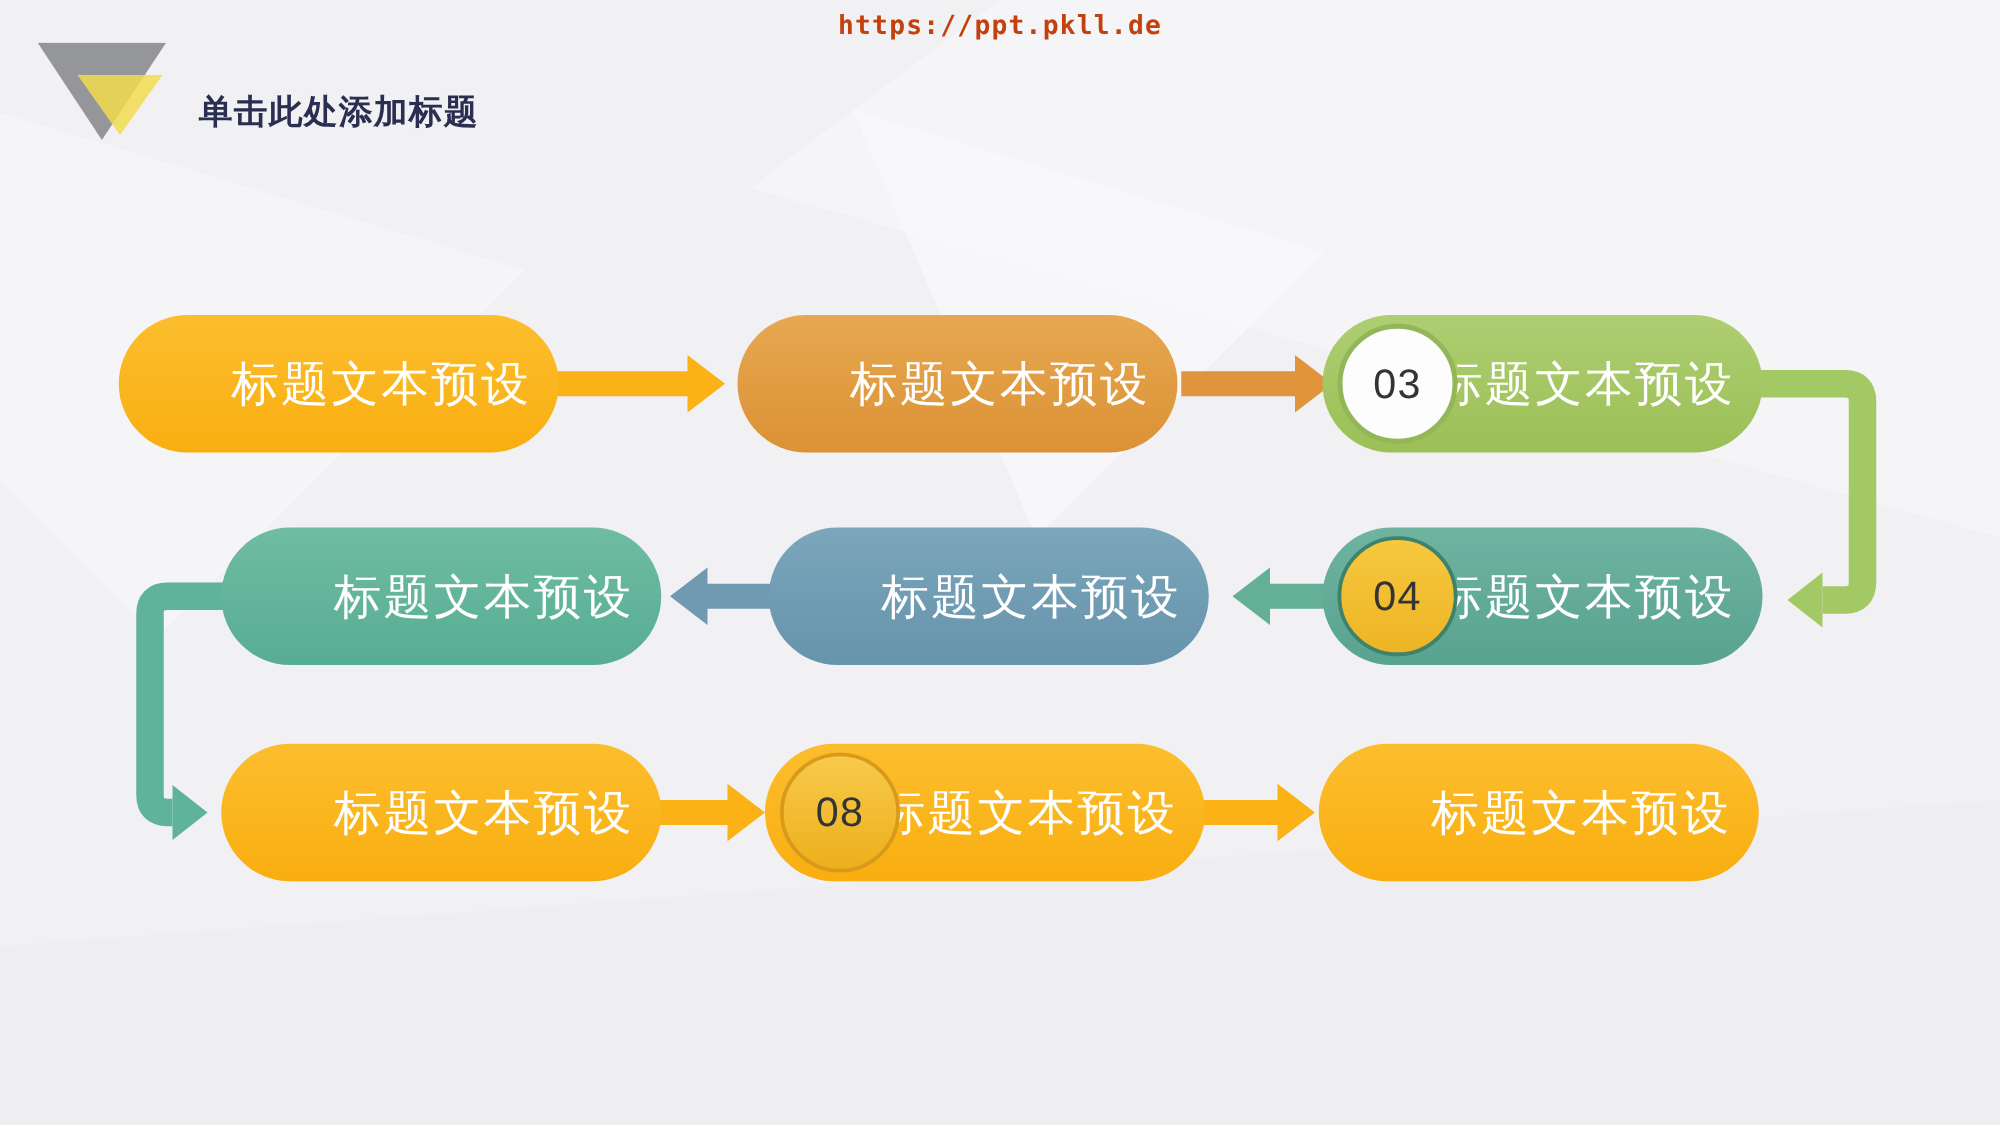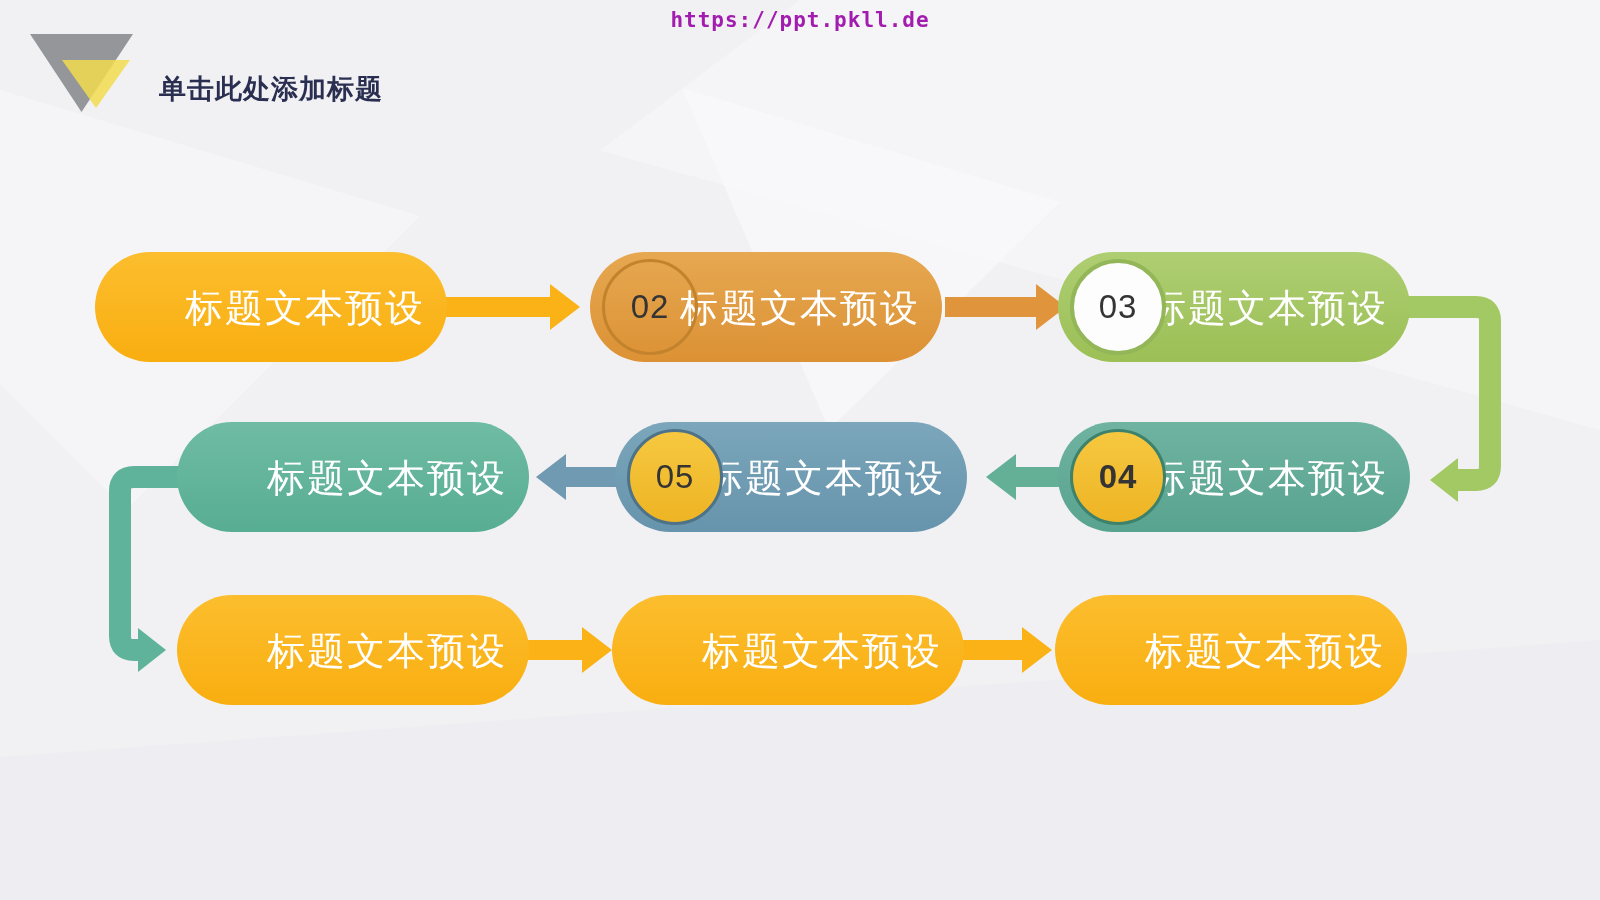--- a/index.html
+++ b/index.html
@@ -16,21 +16,21 @@
        clip-path:polygon(10% 10%,100% 40%,45% 100%);}
   .bg3{left:0;top:640px;width:1600px;height:260px;background:#eeeef1;opacity:.8;
        clip-path:polygon(0 45%,100% 0,100% 100%,0 100%);}
   .bg4{left:0;top:90px;width:420px;height:420px;background:#f6f6f8;opacity:.8;
        clip-path:polygon(0 0,100% 30%,30% 100%,0 70%);}
 
   
   .watermark{
     position:absolute;top:8px;left:0;width:100%;text-align:center;
     font-family:"DejaVu Sans Mono", monospace;font-weight:bold;
-    font-size:21px;color:#a21caf;letter-spacing:1px;z-index:3;
+    font-size:21px;color:#c2410c;letter-spacing:1px;z-index:3;
   }
 
   
   .logo{position:absolute;left:30px;top:34px;width:110px;height:80px;z-index:3;}
   .tri{position:absolute;clip-path:polygon(0 0,100% 0,50% 100%);}
   .tri-gray{left:0;top:0;width:103px;height:78px;background:#95969a;}
   .tri-yellow{left:32px;top:26px;width:68px;height:48px;background:#f2dc4d;opacity:.85;}
   .title{
     position:absolute;left:143px;top:55px;margin:16px;z-index:3;
     font-size:27px;font-weight:bold;color:#2a2f51;letter-spacing:1px;
@@ -52,21 +52,21 @@
   .pill .num{font-size:33px;color:#343434;letter-spacing:1px;}
 
   
   .p-yellow{background:linear-gradient(180deg,#fcbe2e,#f9ae10);}
   .p-yellow .circle{background:linear-gradient(180deg,#f7ca49,#eeaf1c);border:3px solid #d9991b;}
   .p-orange{background:linear-gradient(180deg,#e6a851,#dc9134);}
   .p-orange .circle{background:linear-gradient(180deg,#f7c94a,#efb423;);border:3px solid #c2832c;}
   .p-green{background:linear-gradient(180deg,#aece72,#9cbf56);}
   .p-green .circle{background:#fdfdfe;border:4px solid #93b758;}
   .p-teal{background:linear-gradient(180deg,#6fb3a1,#58a38f);}
-  .p-teal .circle{background:linear-gradient(180deg,#f6c840,#eeb424);border:3px solid #3e826c;font-weight:bold;}
+  .p-teal .circle{background:linear-gradient(180deg,#f6c840,#eeb424);border:3px solid #3e826c;}
   .p-blue{background:linear-gradient(180deg,#7ba6bb,#6694ac);}
   .p-blue .circle{background:linear-gradient(180deg,#f6c840,#eeb424);border:3px solid #4e7287;}
   .p-teal2{background:linear-gradient(180deg,#6fbca3,#57ad92);}
   .p-teal2 .circle{background:linear-gradient(180deg,#f6c840,#eeb424);border:3px solid #bd8e20;}
 
   
   .p01{left:95px;top:252px;}
   .p02{left:590px;top:252px;}
   .p03{left:1058px;top:252px;}
   .p04{left:1058px;top:422px;}
@@ -104,53 +104,50 @@
   <polygon fill="#FBB217" points="524,640 582,640 582,627 612,650 582,673 582,660 524,660"></polygon>
   <polygon fill="#FBB217" points="962,640 1022,640 1022,627 1052,650 1022,673 1022,660 962,660"></polygon>
 </svg>
 
 <div class="pill p-yellow p01">
   <span class="label">标题文本预设</span>
 </div>
 
 <div class="pill p-orange p02">
   <span class="label">标题文本预设</span>
-  <span class="circle">
-    <span class="num">02</span>
-  </span>
 </div>
 
 <div class="pill p-green p03">
   <span class="label">标题文本预设</span>
   <span class="circle">
     <span class="num">03</span>
   </span>
 </div>
 
 <div class="pill p-teal p04">
   <span class="label">标题文本预设</span>
   <span class="circle">
     <span class="num">04</span>
   </span>
 </div>
 
 <div class="pill p-blue p05">
   <span class="label">标题文本预设</span>
-  <span class="circle">
-    <span class="num">05</span>
-  </span>
 </div>
 
 <div class="pill p-teal2 p06">
   <span class="label">标题文本预设</span>
 </div>
 
 <div class="pill p-yellow p07">
   <span class="label">标题文本预设</span>
 </div>
 
 <div class="pill p-yellow p08">
   <span class="label">标题文本预设</span>
+  <span class="circle">
+    <span class="num">08</span>
+  </span>
 </div>
 
 <div class="pill p-yellow p09">
   <span class="label">标题文本预设</span>
 </div>
 
 </body></html>

